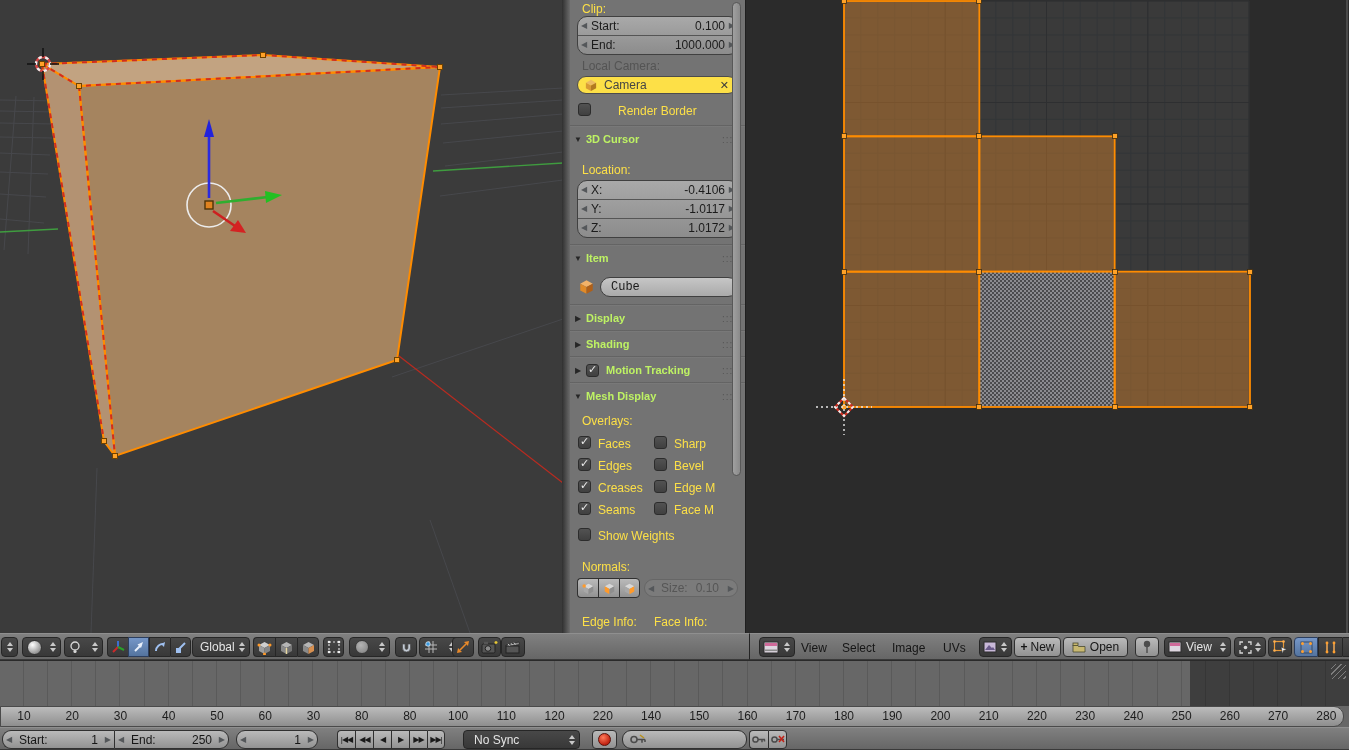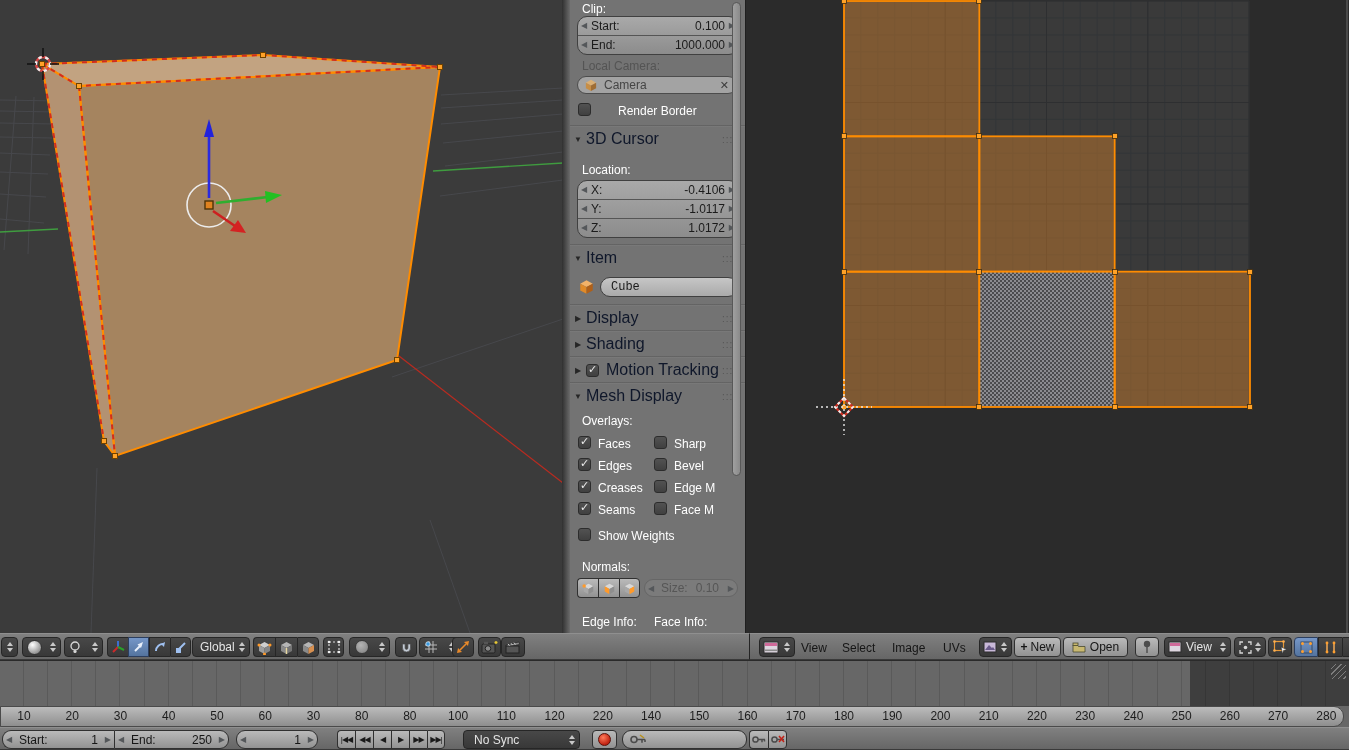--- a/index.html
+++ b/index.html
@@ -28,31 +28,31 @@
         display:flex;align-items:center;box-sizing:border-box;height:18px;position:absolute;}
   .vgroup{border:1px solid #404040;border-radius:10px;overflow:hidden;position:absolute;
           background:linear-gradient(#a9a9a9,#8c8c8c);}
   .vrow{height:18px;display:flex;align-items:center;position:relative;border-top:1px solid #555;}
   .vrow:first-child{border-top:none;}
   .flab{margin-left:13px;} .fval{margin-left:auto;margin-right:13px;}
   .sarr{color:#54575a;font-size:8px;position:absolute;top:4px;}
   .sarrL{left:3px;} .sarrR{right:3px;}
   .phead{display:flex;align-items:center;height:20px;position:absolute;width:100%;}
   .tri{width:16px;text-align:center;font-size:8px;color:#262626;}
-  .ptitle{font-size:16px;color:#0f172a;}
+  .ptitle{font-size:11px;color:#bef264;font-weight:bold;}
   .grip{margin-left:auto;margin-right:8px;color:#565656;font-size:10px;letter-spacing:1px;}
   .psep{position:absolute;left:0;width:175px;height:2px;
         background:linear-gradient(#595959,#838383);}
   .cb{width:13px;height:13px;background:linear-gradient(#525252,#404040);border:1px solid #2c2c2c;
       border-radius:3px;position:absolute;box-sizing:border-box;}
   .cb.on::after{content:"\2713";color:#ececec;font-size:11px;position:absolute;top:-2px;left:1px;}
   .cbi{width:13px;height:13px;background:linear-gradient(#525252,#404040);border:1px solid #2c2c2c;
       border-radius:3px;position:relative;display:inline-block;box-sizing:border-box;flex:none;}
   .cbi.on::after{content:"\2713";color:#ececec;font-size:11px;position:absolute;top:-2px;left:1px;}
-  .plabel{position:absolute;color:#ffffff;}
+  .plabel{position:absolute;color:#fde047;}
   .dlabel{position:absolute;color:#545454;}
   
   #tl-area{left:0;top:660px;width:1349px;height:67px;background:#676767;border-top:1px solid #2a2a2a;box-sizing:border-box;}
   .tick{position:absolute;top:0;width:1px;height:45px;background:rgba(0,0,0,0.12);}
   #tl-strip{position:absolute;left:0;top:45px;width:1344px;height:21px;border:1px solid #4a4a4a;
             border-radius:0 10px 10px 0;background:linear-gradient(#bcbcbc,#8e8e8e);box-sizing:border-box;}
   .rnum{position:absolute;top:2px;transform:translateX(-50%);color:#1d1d1d;font-size:12px;}
   #tl-past{position:absolute;left:1190px;top:0;width:159px;height:45px;background:#3e3e3e;}
   .cornergrip{position:absolute;right:3px;top:3px;width:15px;height:15px;
      background:repeating-linear-gradient(135deg,transparent 0 3px,#8d8d8d 3px 4px);opacity:.8;}
@@ -164,21 +164,21 @@
       </div>
       <div class="vrow">
         <span class="sarr sarrL">◀</span>
         <span class="flab">End:</span>
         <span class="fval">1000.000</span>
         <span class="sarr sarrR">▶</span>
       </div>
     </div>
 
     <div class="dlabel" style="left:12px;top:59px;">Local Camera:</div>
-    <div class="pill" style="left:7px;top:76px;width:160px;background:#a3a3a3;border-color:#4c4c4c;color:#454545;text-align:right;">
+    <div class="pill" style="left:7px;top:76px;width:160px;background:#fde047;border-color:#4c4c4c;color:#454545;text-align:right;">
       <span class="icon" style="margin-left:6px;opacity:.8;">
         <svg width="14" height="14" viewBox="0 0 15 15">
             <polygon points="2,5 7.5,2 13,5 7.5,8" fill="#e8b269"></polygon>
             <polygon points="2,5 7.5,8 7.5,14 2,11" fill="#d08a30"></polygon>
             <polygon points="7.5,8 13,5 13,11 7.5,14" fill="#a06018"></polygon>
           </svg>
       </span>
       <span style="margin-left:6px;">Camera</span>
       <span class="xglyph" style="margin-left:auto;margin-right:7px;">✕</span>
     </div>

